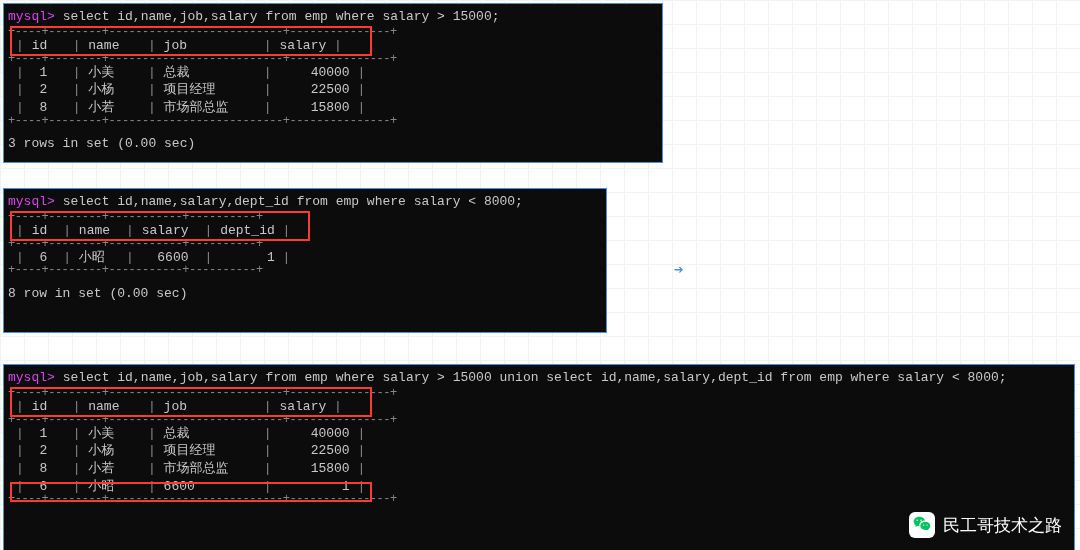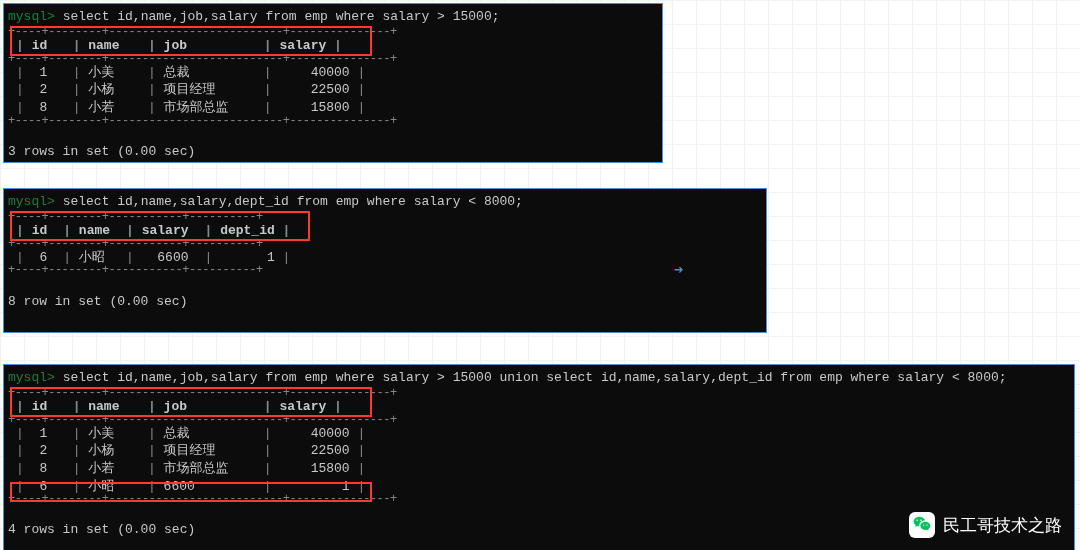--- a/index.html
+++ b/index.html
@@ -17,51 +17,51 @@
     }
     .terminal {
       background: #0c0c0c;
       color: #c8c8c8;
       padding: 4px 6px 6px 4px;
       border: 1px solid #4a90d9;
       position: absolute;
       line-height: 1.35;
       font-family: "Consolas", "Courier New", monospace;
     }
-    .prompt-kw { color: #15803d; }
+    .prompt-kw { color: #d946ef; }
     .sql-line { white-space: pre; }
     .tbl {
       border-collapse: collapse;
       margin-top: 2px;
       margin-left: 0;
     }
     .tbl td, .tbl th {
       padding: 0 8px;
       text-align: left;
       font-weight: normal;
       color: #c8c8c8;
       white-space: pre;
       border: none;
     }
-    .tbl th { padding-bottom: 1px; padding-top: 1px; font-weight: bold; }
+    .tbl th { padding-bottom: 1px; padding-top: 1px; }
     .sep-row td {
       color: #888;
       padding: 0;
       line-height: 0.7;
       font-size: 12px;
       letter-spacing: -0.5px;
     }
     .num-col { text-align: center; }
     .red-box {
       position: absolute;
       border: 2px solid #ff3b30;
       pointer-events: none;
     }
     .footer-status {
-      margin-top: 18px;
+      margin-top: 10px;
       color: #c8c8c8;
     }
     .arrow-right {
       position: absolute;
       left: 674px;
       top: 260px;
       color: #4a90d9;
       font-size: 16px;
     }
     .watermark {
@@ -126,21 +126,21 @@
     </tr>
     <tr class="sep-row">
           <td colspan="4">+----+--------+--------------------------+---------------+</td>
         </tr>
   </tbody>
     </table>
   <div class="footer-status">3 rows in set (0.00 sec)</div>
   <div class="red-box" style="left:6px; top:22px; width:362px; height:30px;"></div>
 </div>
 
-<div class="terminal" style="left:3px; top:188px; width:764px; height:145px;">
+<div class="terminal" style="left:3px; top:188px; width:604px; height:145px;">
   <div class="sql-line"><span class="prompt-kw">mysql&gt;</span> <span>select id,name,salary,dept_id from emp where salary &lt; 8000;</span></div>
   <table class="tbl">
     <tbody>
         <tr class="sep-row">
           <td colspan="4">+----+--------+-----------+----------+</td>
         </tr>
     <tr>
       <th><span class="pipe">|</span> <span>id</span></th>
       <th><span class="pipe">|</span> <span>name</span></th>
       <th class="num-col"><span class="pipe">|</span> <span>salary</span></th>
@@ -202,21 +202,20 @@
       <td class="num-col"><span class="pipe">|</span>  <span>6</span></td>
       <td><span class="pipe">|</span> <span>小昭</span></td>
       <td><span class="pipe">|</span> <span>6600</span></td>
       <td class="num-col"><span class="pipe">|</span>         <span>1</span> <span class="pipe">|</span></td>
     </tr>
     <tr class="sep-row">
           <td colspan="4">+----+--------+--------------------------+---------------+</td>
         </tr>
   </tbody>
     </table>
-  <div class="footer-status">4 rows in set (0.00 sec)</div>
   <div class="red-box" style="left:6px; top:22px; width:362px; height:30px;"></div>
   <div class="red-box" style="left:6px; top:117px; width:362px; height:20px;"></div>
 </div>
 
 <div class="arrow-right">➔</div>
 
 <div class="watermark">
   <span class="watermark-icon">
     <svg viewBox="0 0 24 24" fill="#07c160">
         <path d="M8.5 2C4.9 2 2 4.6 2 7.8c0 1.8 1 3.4 2.5 4.5l-.6 2 2.2-1.1c.8.2 1.6.4 2.4.4h.4c-.1-.4-.2-.9-.2-1.3 0-3.2 3-5.8 6.7-5.8h.3C15 3.8 12 2 8.5 2zm-2.3 3.5c.5 0 .9.4.9.9s-.4.9-.9.9-.9-.4-.9-.9.4-.9.9-.9zm4.6 0c.5 0 .9.4.9.9s-.4.9-.9.9-.9-.4-.9-.9.4-.9.9-.9zM16 8c-3.3 0-6 2.2-6 5s2.7 5 6 5c.7 0 1.4-.1 2-.3l1.9 1-.5-1.7c1.6-.9 2.6-2.4 2.6-4 0-2.8-2.7-5-6-5zm-2 3.3c.4 0 .8.3.8.8s-.3.8-.8.8-.8-.3-.8-.8.4-.8.8-.8zm4 0c.4 0 .8.3.8.8s-.3.8-.8.8-.8-.3-.8-.8.4-.8.8-.8z"></path>

